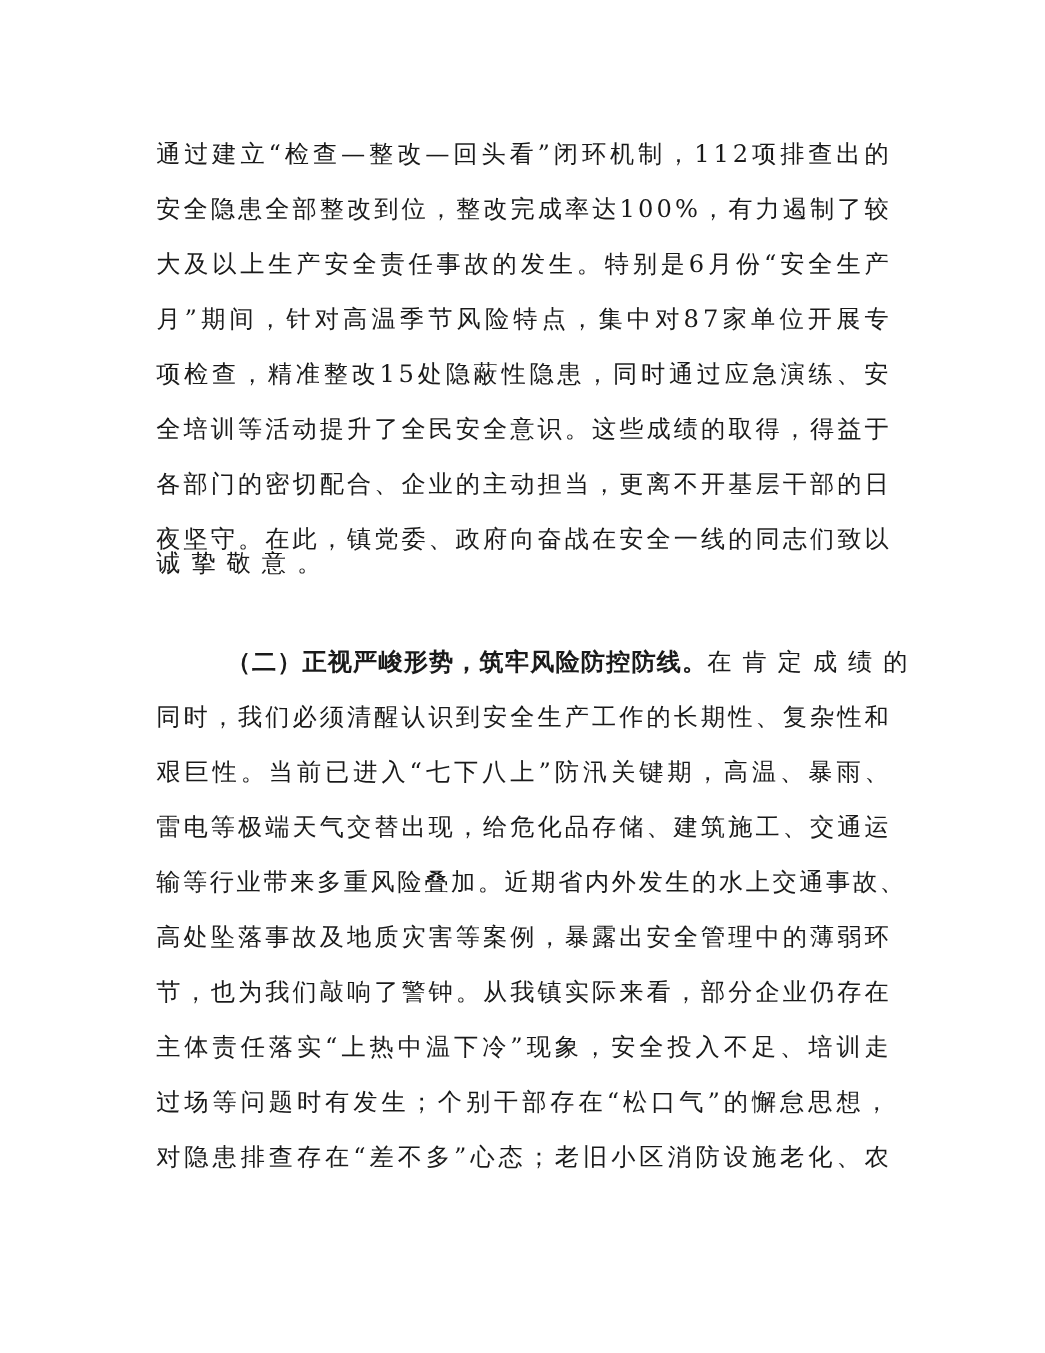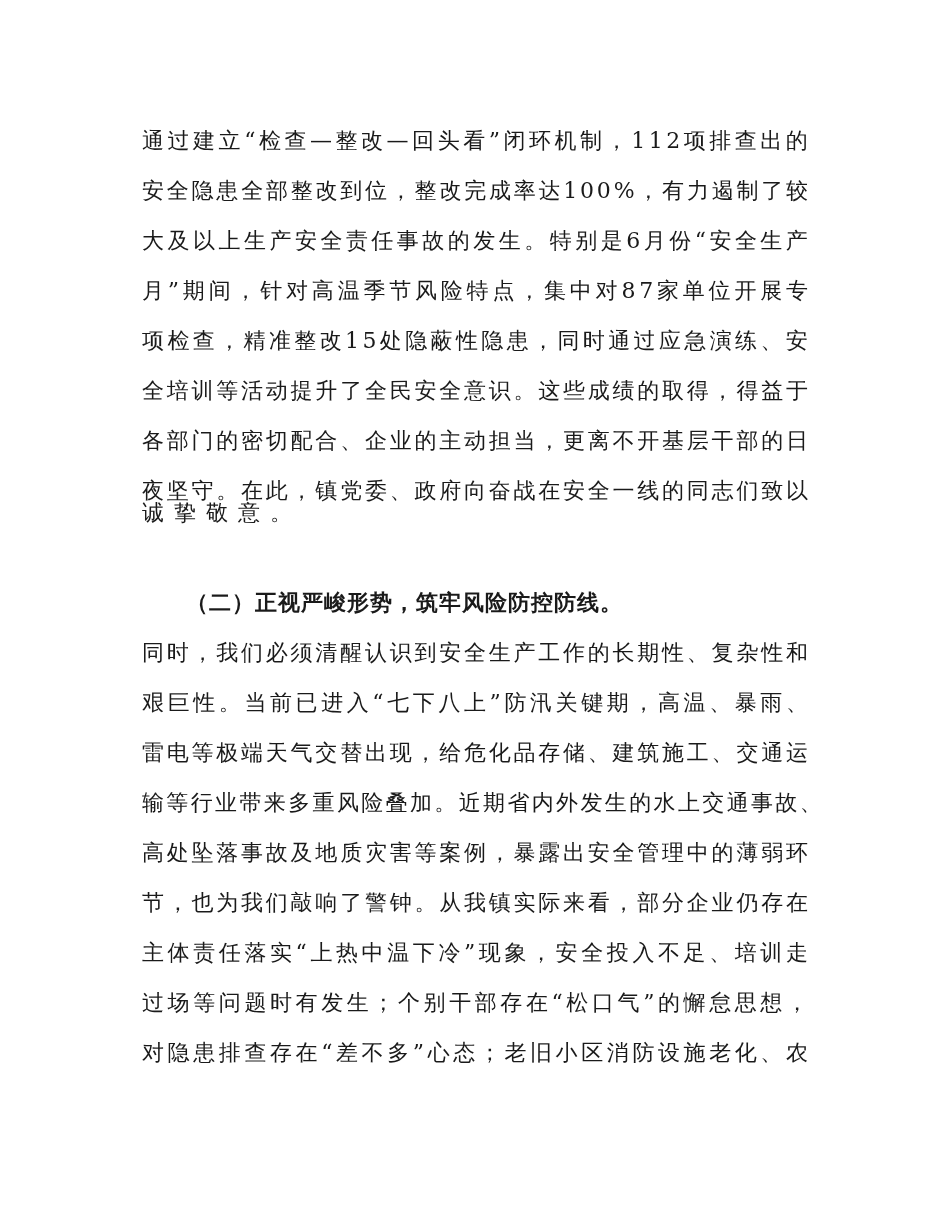--- a/index.html
+++ b/index.html
@@ -252,21 +252,22 @@
         <span>志</span>
         <span>们</span>
         <span>致</span>
         <span>以</span>
       </div>
     <div class="line last" style="top:498px">诚挚敬意。</div>
   </div>
 
   <div>
     <div class="line indent" style="top:588px; display:flex; justify-content:space-between;">
-      <span class="bold" style="letter-spacing:1px;">（二）正视严峻形势，筑牢风险防控防线。</span>
+      <span class="bold" style="letter-spacing:1px;margin-left:20px;">（二）正视严峻形势，筑牢风险防控防线。</span>
+      <span style="letter-spacing:10px; margin-right:-10px;">在肯定成绩的</span>
     </div>
     <div class="line" style="top: 638px; display: flex; justify-content: space-between;">
         <span>同</span>
         <span>时</span>
         <span>，</span>
         <span>我</span>
         <span>们</span>
         <span>必</span>
         <span>须</span>
         <span>清</span>

